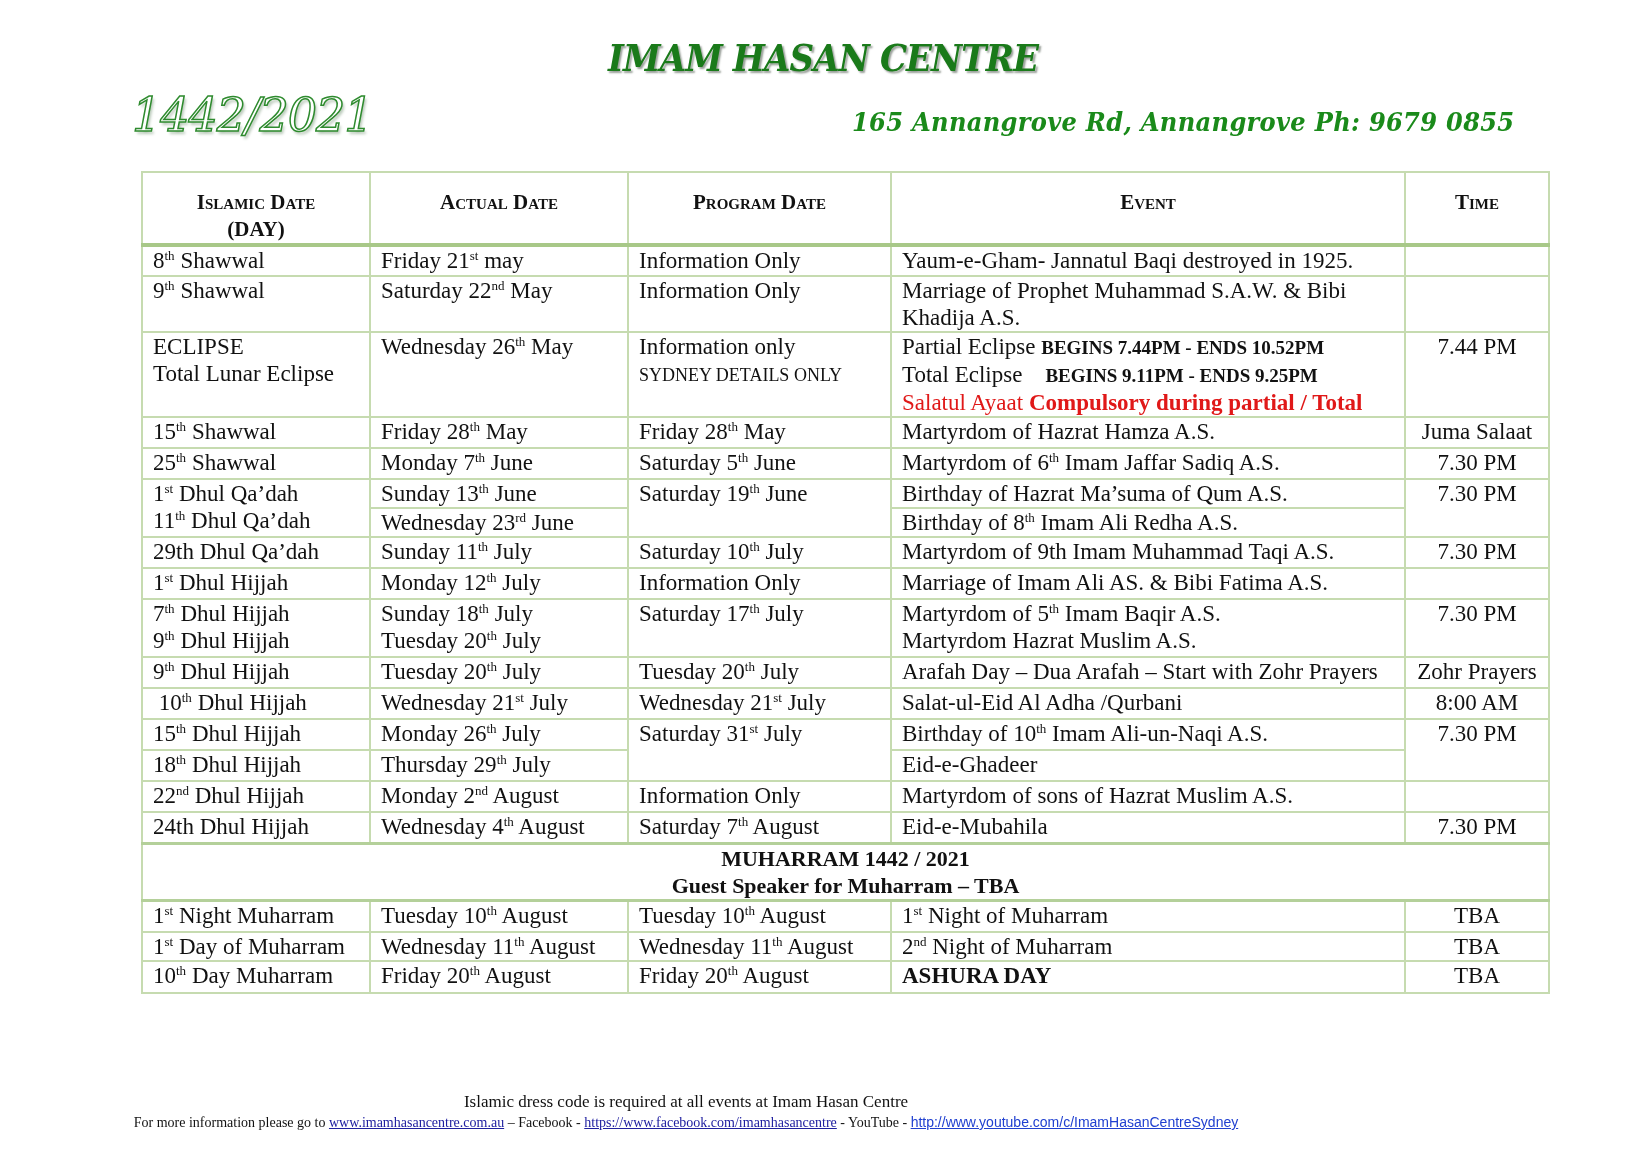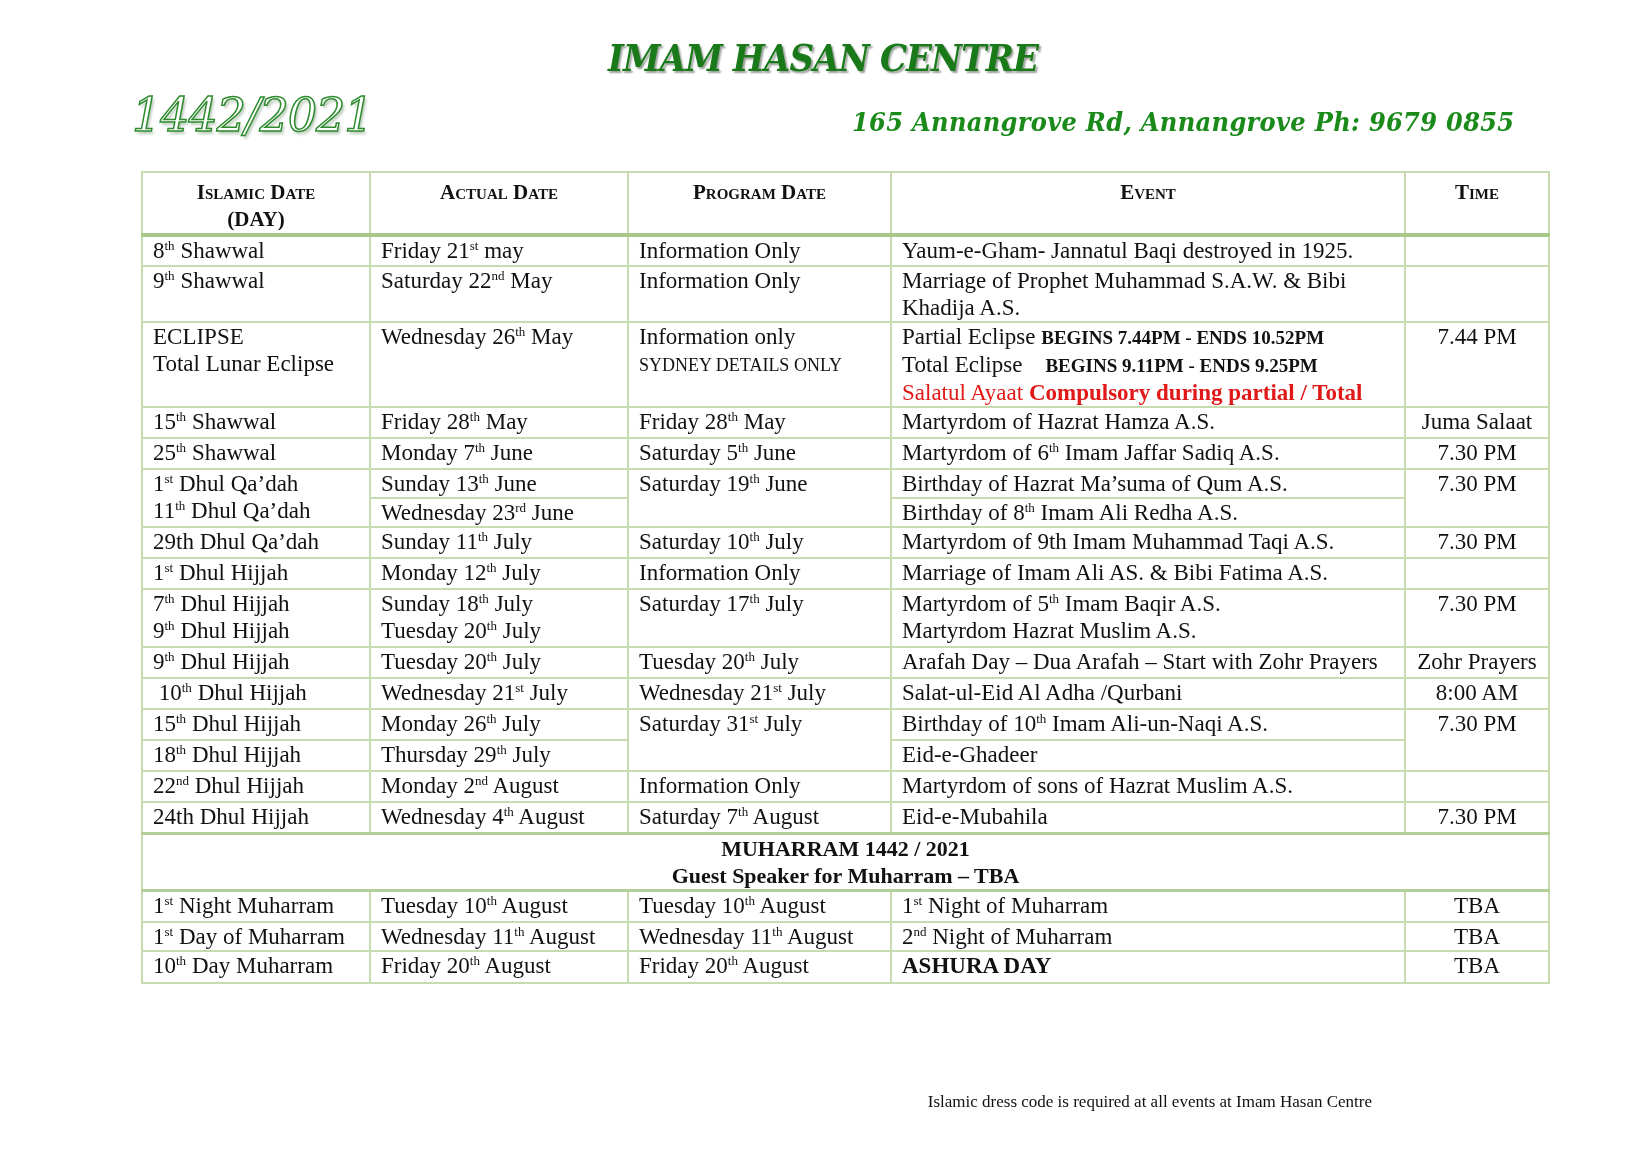--- a/index.html
+++ b/index.html
@@ -16,32 +16,32 @@
              font-weight: bold; font-style: italic; font-size: 26px; color: #1a8a1a;
              letter-spacing: 0.3px; transform: scaleX(0.93); transform-origin: left center; }
 
   table.sched { position: absolute; left: 141px; top: 171px; width: 1407px;
                 border-collapse: collapse; table-layout: fixed; font-size: 23px; }
   table.sched td, table.sched th { border: 2px solid #c6dbb0; padding: 0 10px; vertical-align: top;
                                    line-height: 27px; }
   table.sched col.c1 { width: 228px; } table.sched col.c2 { width: 258px; }
   table.sched col.c3 { width: 263px; } table.sched col.c4 { width: 514px; }
   table.sched col.c5 { width: 144px; }
-  table.sched th { font-weight: bold; font-size: 21px; text-align: center; padding-top: 6px;
+  table.sched th { font-weight: bold; font-size: 21px; text-align: center; padding-top: 16px;
                    height: 48px; font-variant: small-caps; border-bottom: 4px solid #a8c888; }
   .plain-caps { font-variant: normal; }
   sup { font-size: 13px; line-height: 0; vertical-align: 8px; }
   td.time { text-align: center; }
   .bold-small { font-weight: bold; font-size: 19px; }
   .small { font-size: 18px; }
   .red { color: #e01818; }
   .red-bold { color: #e01818; font-weight: bold; }
   td.section { text-align: center; font-weight: bold; font-size: 22px; line-height: 26px; padding: 2px 0; }
 
-  .footer { position: absolute; left: 0; width: 1372px; top: 1091px; text-align: right; }
+  .footer { position: absolute; left: 0; width: 1372px; top: 1091px; text-align: center; }
   .f1 { font-size: 17px; line-height: 22px; }
   .f2 { font-size: 18px; line-height: 22px; }
   .f3 { font-size: 14px; line-height: 18px; }
   .f3 a { color: #2020a0; text-decoration: underline; }
   .f3 a.yt { font-family: "Liberation Sans", sans-serif; color: #2040d0; font-size: 14px; }
 </style>
 </head>
 <body>
 
 <div class="title">IMAM HASAN CENTRE</div>
@@ -217,13 +217,16 @@
       <td><span>Friday 20</span><sup>th</sup><span> August</span></td>
       <td><span>Friday 20</span><sup>th</sup><span> August</span></td>
       <td style="font-weight:bold;margin-left:47px;">ASHURA DAY</td>
       <td class="time">TBA</td>
     </tr>
   </tbody>
 </table>
 
 <div class="footer">
   <div class="f1">Islamic dress code is required at all events at Imam Hasan Centre</div>
+  <div class="f3">
+    <span>For more information please go to </span><a>www.imamhasancentre.com.au</a><span> – Facebook - </span><a>https://www.facebook.com/imamhasancentre</a><span> - YouTube - </span><a class="yt">http://www.youtube.com/c/ImamHasanCentreSydney</a>
+  </div>
 </div>
 
 </body></html>

